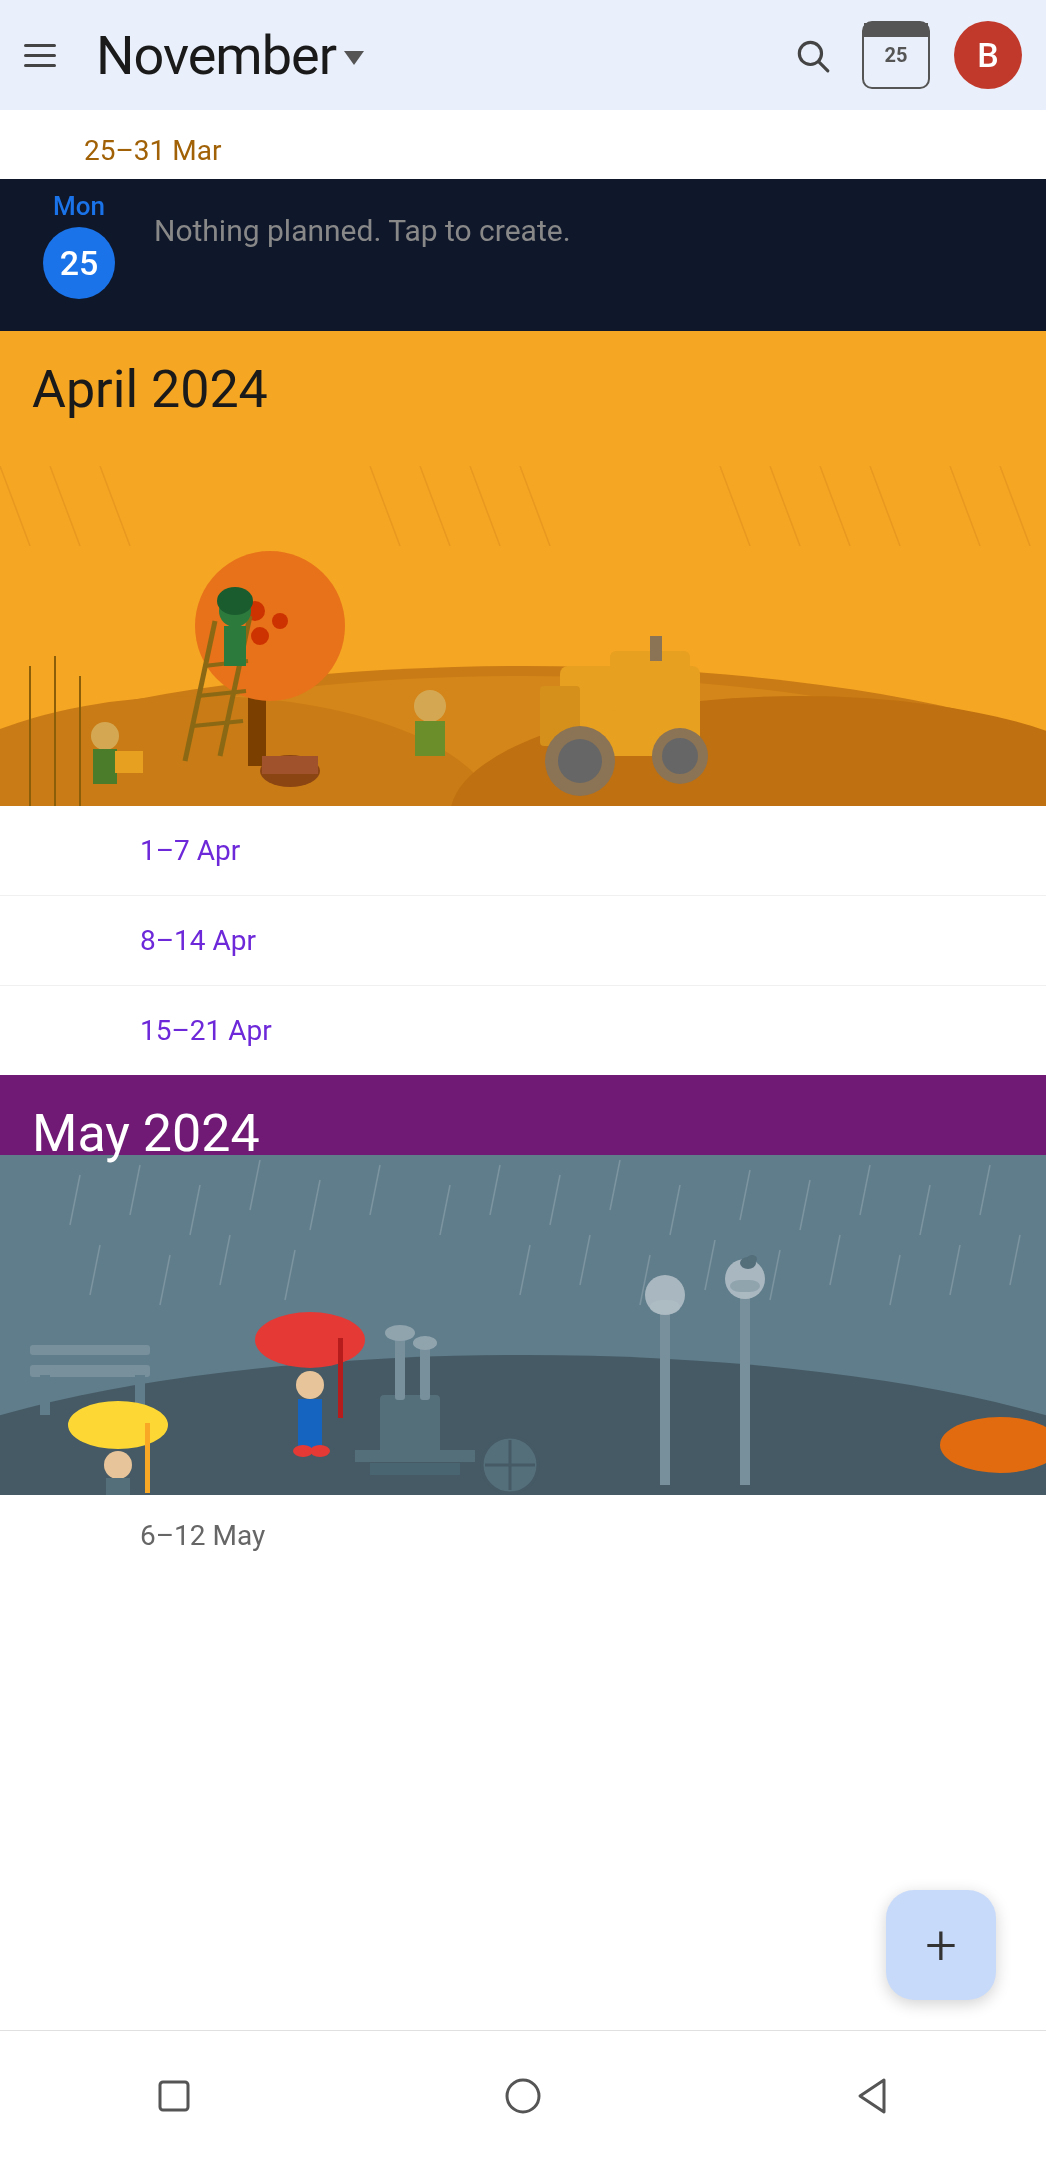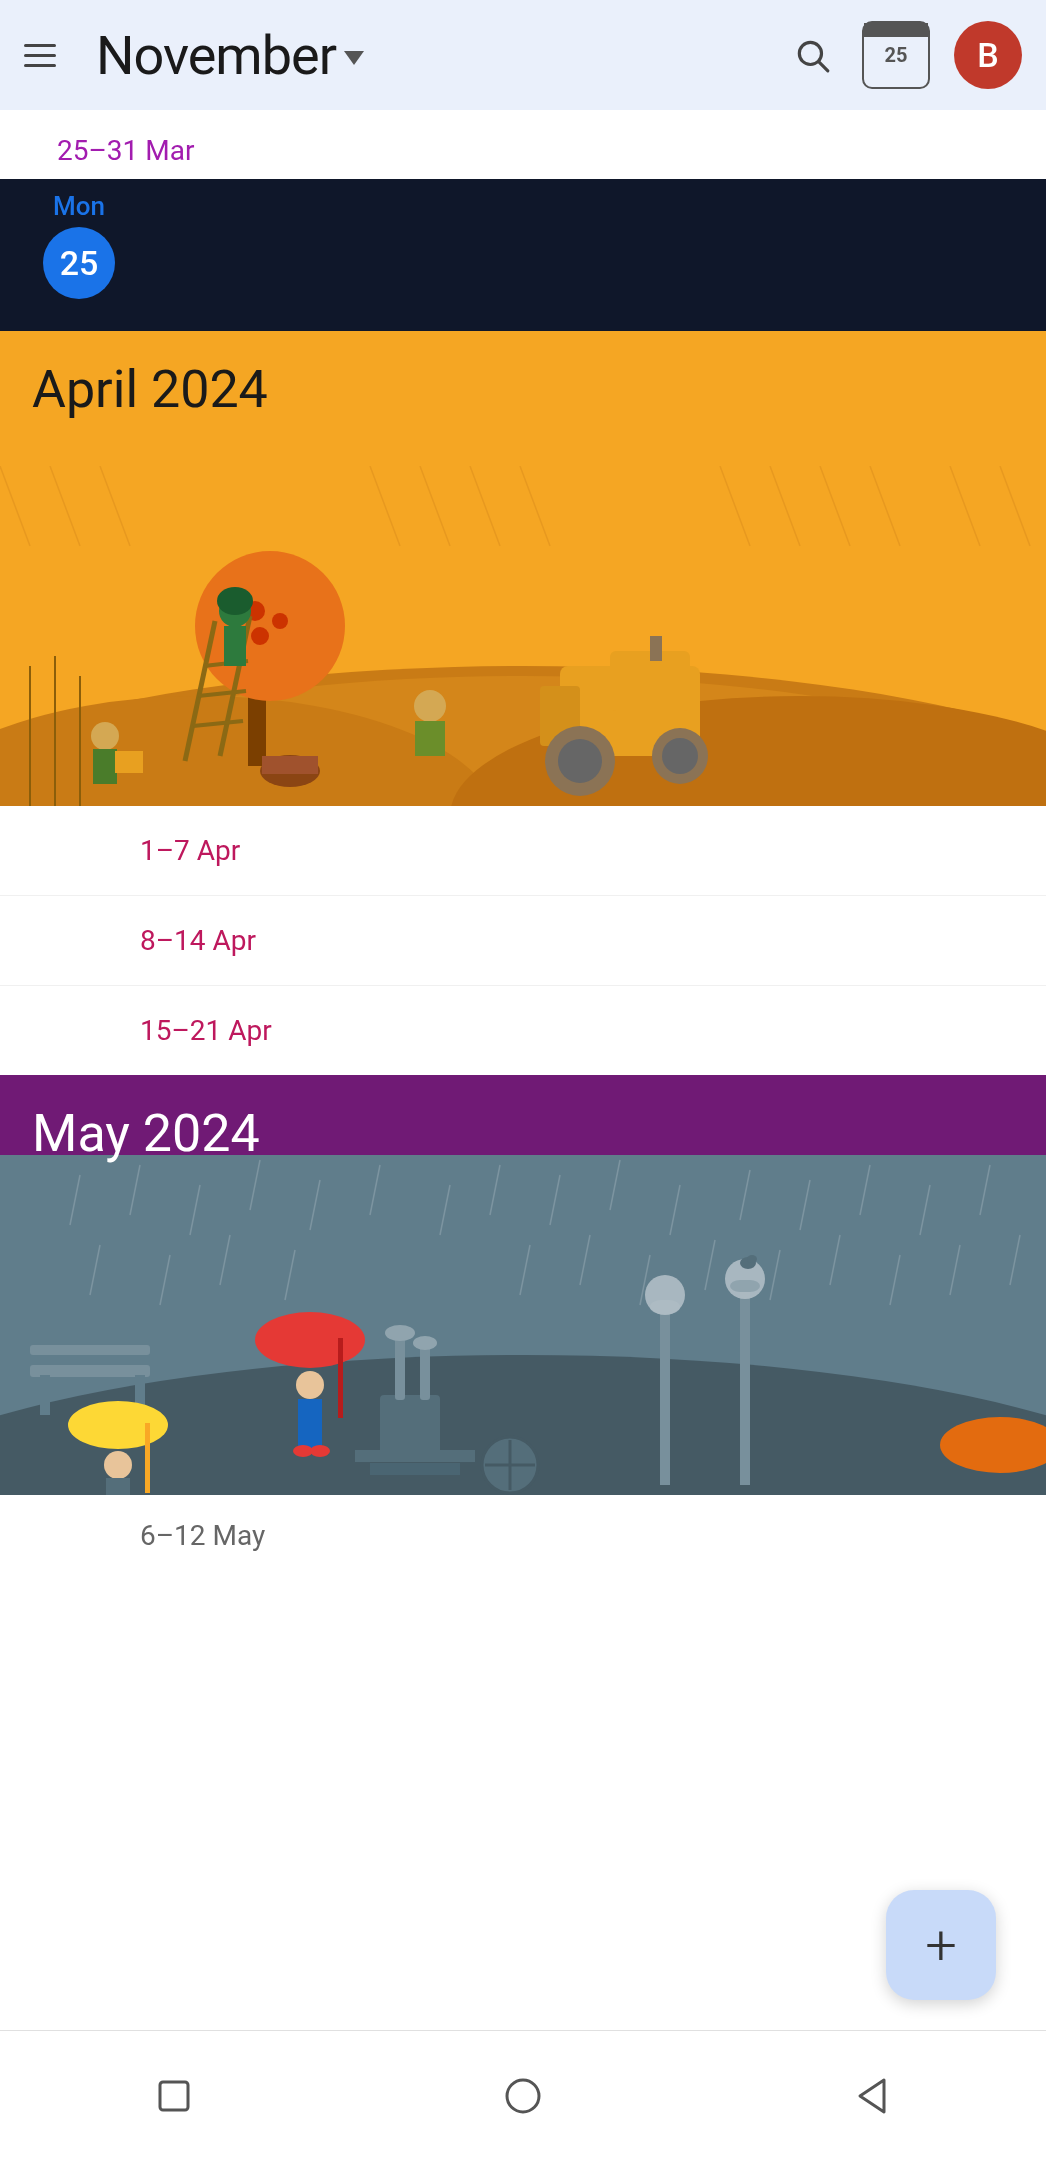--- a/index.html
+++ b/index.html
@@ -108,23 +108,23 @@
     }
 
     .avatar-letter {
       font-size: 34px;
       font-weight: 500;
       color: #fff;
     }
 
     
     .week-label {
-      padding: 24px 57px 12px;
+      padding: 24px 84px 12px;
       font-size: 28px;
-      color: #a21caf;
+      color: #a16207;
       background: #fff;
     }
 
     
     .day-row {
       display: flex;
       align-items: flex-start;
       padding: 12px 24px 32px 24px;
       background: #0f172a;
       cursor: pointer;
@@ -203,21 +203,21 @@
 
     
     .week-entries {
       background: #fff;
       padding: 0;
     }
 
     .week-entry {
       padding: 28px 12px 28px 140px;
       font-size: 28px;
-      color: #be185d;
+      color: #6d28d9;
       border-bottom: 1px solid #f0f0f0;
       cursor: pointer;
     }
 
     .week-entry:last-child {
       border-bottom: none;
     }
 
     
     .month-banner-may {
@@ -346,20 +346,23 @@
 </div>
 
 <div class="week-label">25–31 Mar</div>
 
 <div class="day-row">
   <div class="day-info">
     <span class="day-name">Mon</span>
     <div class="day-number-circle">
       <span class="day-number">25</span>
     </div>
+  </div>
+  <div class="day-content">
+    <span class="nothing-planned">Nothing planned. Tap to create.</span>
   </div>
 </div>
 
 <div class="month-banner-april">
   <div class="month-banner-title">April 2024</div>
 
   <svg class="farm-scene" viewBox="0 0 1046 340" preserveAspectRatio="xMidYMax meet">
 
     <defs>
       <linearGradient id="hillGrad" x1="0" y1="0" x2="0" y2="1">

